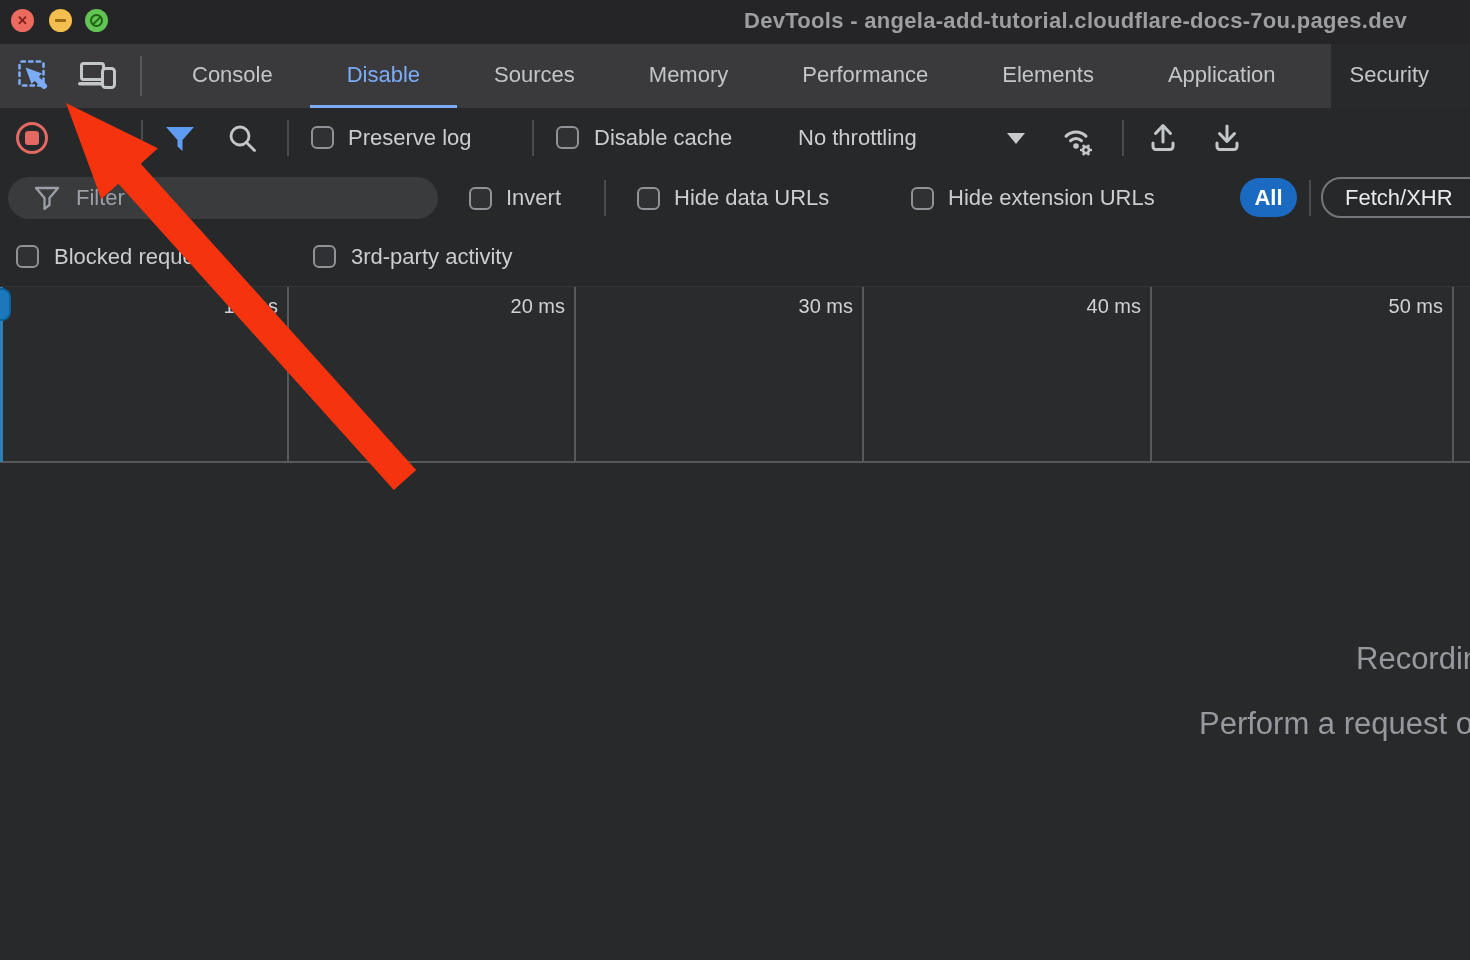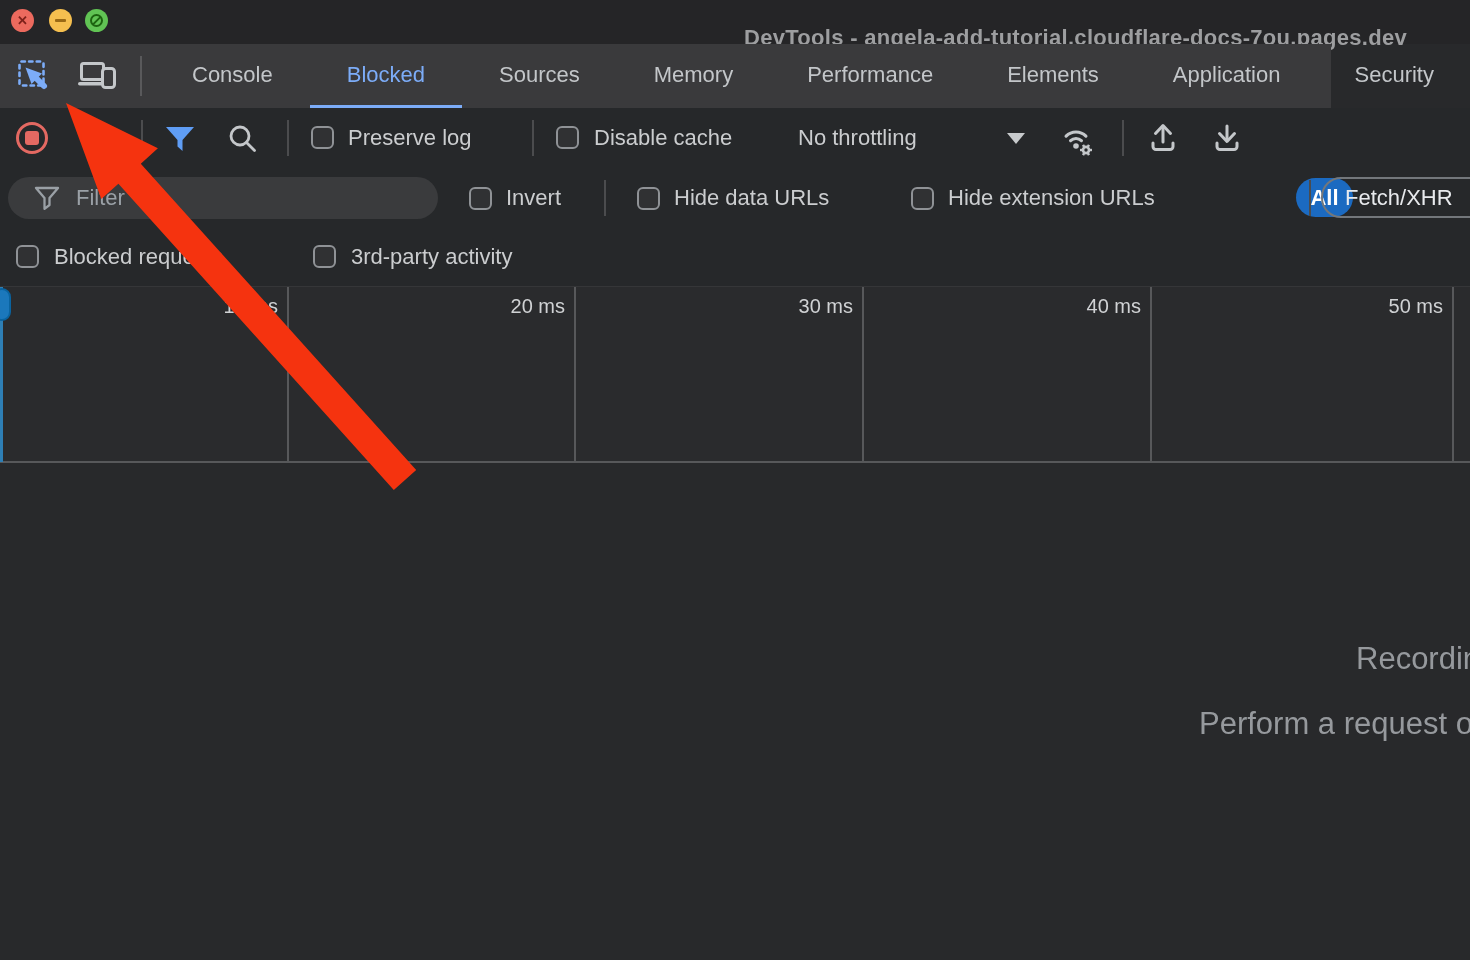--- a/index.html
+++ b/index.html
@@ -13,21 +13,21 @@
            display:flex; align-items:center; justify-content:center; }
   .light.red    { left:11px;  background:#ec6a5e; }
   .light.yellow { left:49px;  background:#f5bf4f; }
   .light.green  { left:85px;  background:#61c454; }
   .light .x { color:#7e211a; font-size:13px; font-weight:bold; line-height:1; }
   .light .bar { width:11px; height:2.6px; background:#9a6a15; border-radius:1px; }
   .light .ring { width:13px; height:13px; border:2.2px solid #1d6410; border-radius:50%;
                  position:relative; }
   .light .ring::after { content:""; position:absolute; left:-1px; top:4.2px; width:11px; height:2.2px;
                  background:#1d6410; transform:rotate(-45deg); }
-  .win-title { position:absolute; left:744px; top:25px; font-size:22px; font-weight:bold;
+  .win-title { position:absolute; left:744px; top:8px; font-size:22px; font-weight:bold;
                color:#9d9ea0; white-space:nowrap; letter-spacing:0.3px; }
 
   
   .tabbar { position:absolute; left:0; top:44px; width:1331px; height:64px; background:#3a3a3c; }
   .icon-btn { position:absolute; display:flex; align-items:center; justify-content:center; }
   .tb-sep { position:absolute; left:140px; top:12px; width:2px; height:40px; background:#59595b; }
   .tabs { position:absolute; left:155px; top:0; height:64px; display:flex; white-space:nowrap; }
   .tab { position:relative; padding:0 37px; font-size:22px; color:#c3c6c9; line-height:62px; cursor:default; }
   .tab.active { color:#7cacf8; }
   .tab.active::after { content:""; position:absolute; left:0; right:0; bottom:0; height:3px; background:#7cacf8; }
@@ -46,21 +46,21 @@
   .cb { position:absolute; width:23px; height:23px; border:2.4px solid #8f9296; border-radius:6px; background:#303133; }
 
   
   .filter-row { position:absolute; left:0; top:168px; width:1470px; height:60px; background:#26282a; }
   .filter-pill { position:absolute; left:8px; top:9px; width:430px; height:42px; background:#3a3b3d;
                  border-radius:21px; display:flex; align-items:center; }
   .filter-pill svg { margin-left:26px; }
   .filter-pill input { background:transparent; border:none; outline:none; color:#e8eaed;
                  font-size:22px; font-family:"Liberation Sans",sans-serif; margin-left:16px; width:320px; }
   .filter-pill input::placeholder { color:#9aa0a6; }
-  .chip-all { position:absolute; left:1296px; top:10px; width:57px; height:39px; background:#1b6ac1;
+  .chip-all { position:absolute; left:1240px; top:10px; width:57px; height:39px; background:#1b6ac1;
               border-radius:20px; color:#ffffff; font-size:22px; font-weight:bold;
               display:flex; align-items:center; justify-content:center; }
   .chip-fetch { position:absolute; left:1321px; top:9px; width:175px; height:41px; border:2px solid #73777b;
               border-radius:20px; color:#e8eaed; font-size:22px; display:flex; align-items:center; padding-left:22px; }
 
   .row2 { position:absolute; left:0; top:228px; width:1470px; height:58px; background:#26282a; }
 
   
   .overview { position:absolute; left:0; top:286px; width:1470px; height:177px; background:#2a2b2d;
               border-top:1px solid #353638; border-bottom:2px solid #57585a; }
@@ -108,21 +108,21 @@
     <div class="icon-btn" style="left:77px; top:15px; width:40px; height:34px;">
       <svg width="40" height="34" viewBox="0 0 40 34">
         <rect x="4.5" y="4.5" width="22" height="16" rx="2" fill="none" stroke="#c4c7ca" stroke-width="3"></rect>
         <rect x="1" y="23" width="25" height="3.6" rx="1.8" fill="#c4c7ca"></rect>
         <rect x="25.5" y="9.5" width="12" height="19" rx="3" fill="#3a3a3c" stroke="#c4c7ca" stroke-width="3"></rect>
       </svg>
     </div>
     <div class="tb-sep"></div>
     <div class="tabs">
       <div class="tab">Console</div>
-      <div class="tab active">Blocked</div>
+      <div class="tab active">Disable</div>
       <div class="tab">Sources</div>
       <div class="tab">Memory</div>
       <div class="tab">Performance</div>
       <div class="tab">Elements</div>
       <div class="tab">Application</div>
       <div class="tab">Security</div>
     </div>
   </div>
 
   <div class="net-toolbar">

